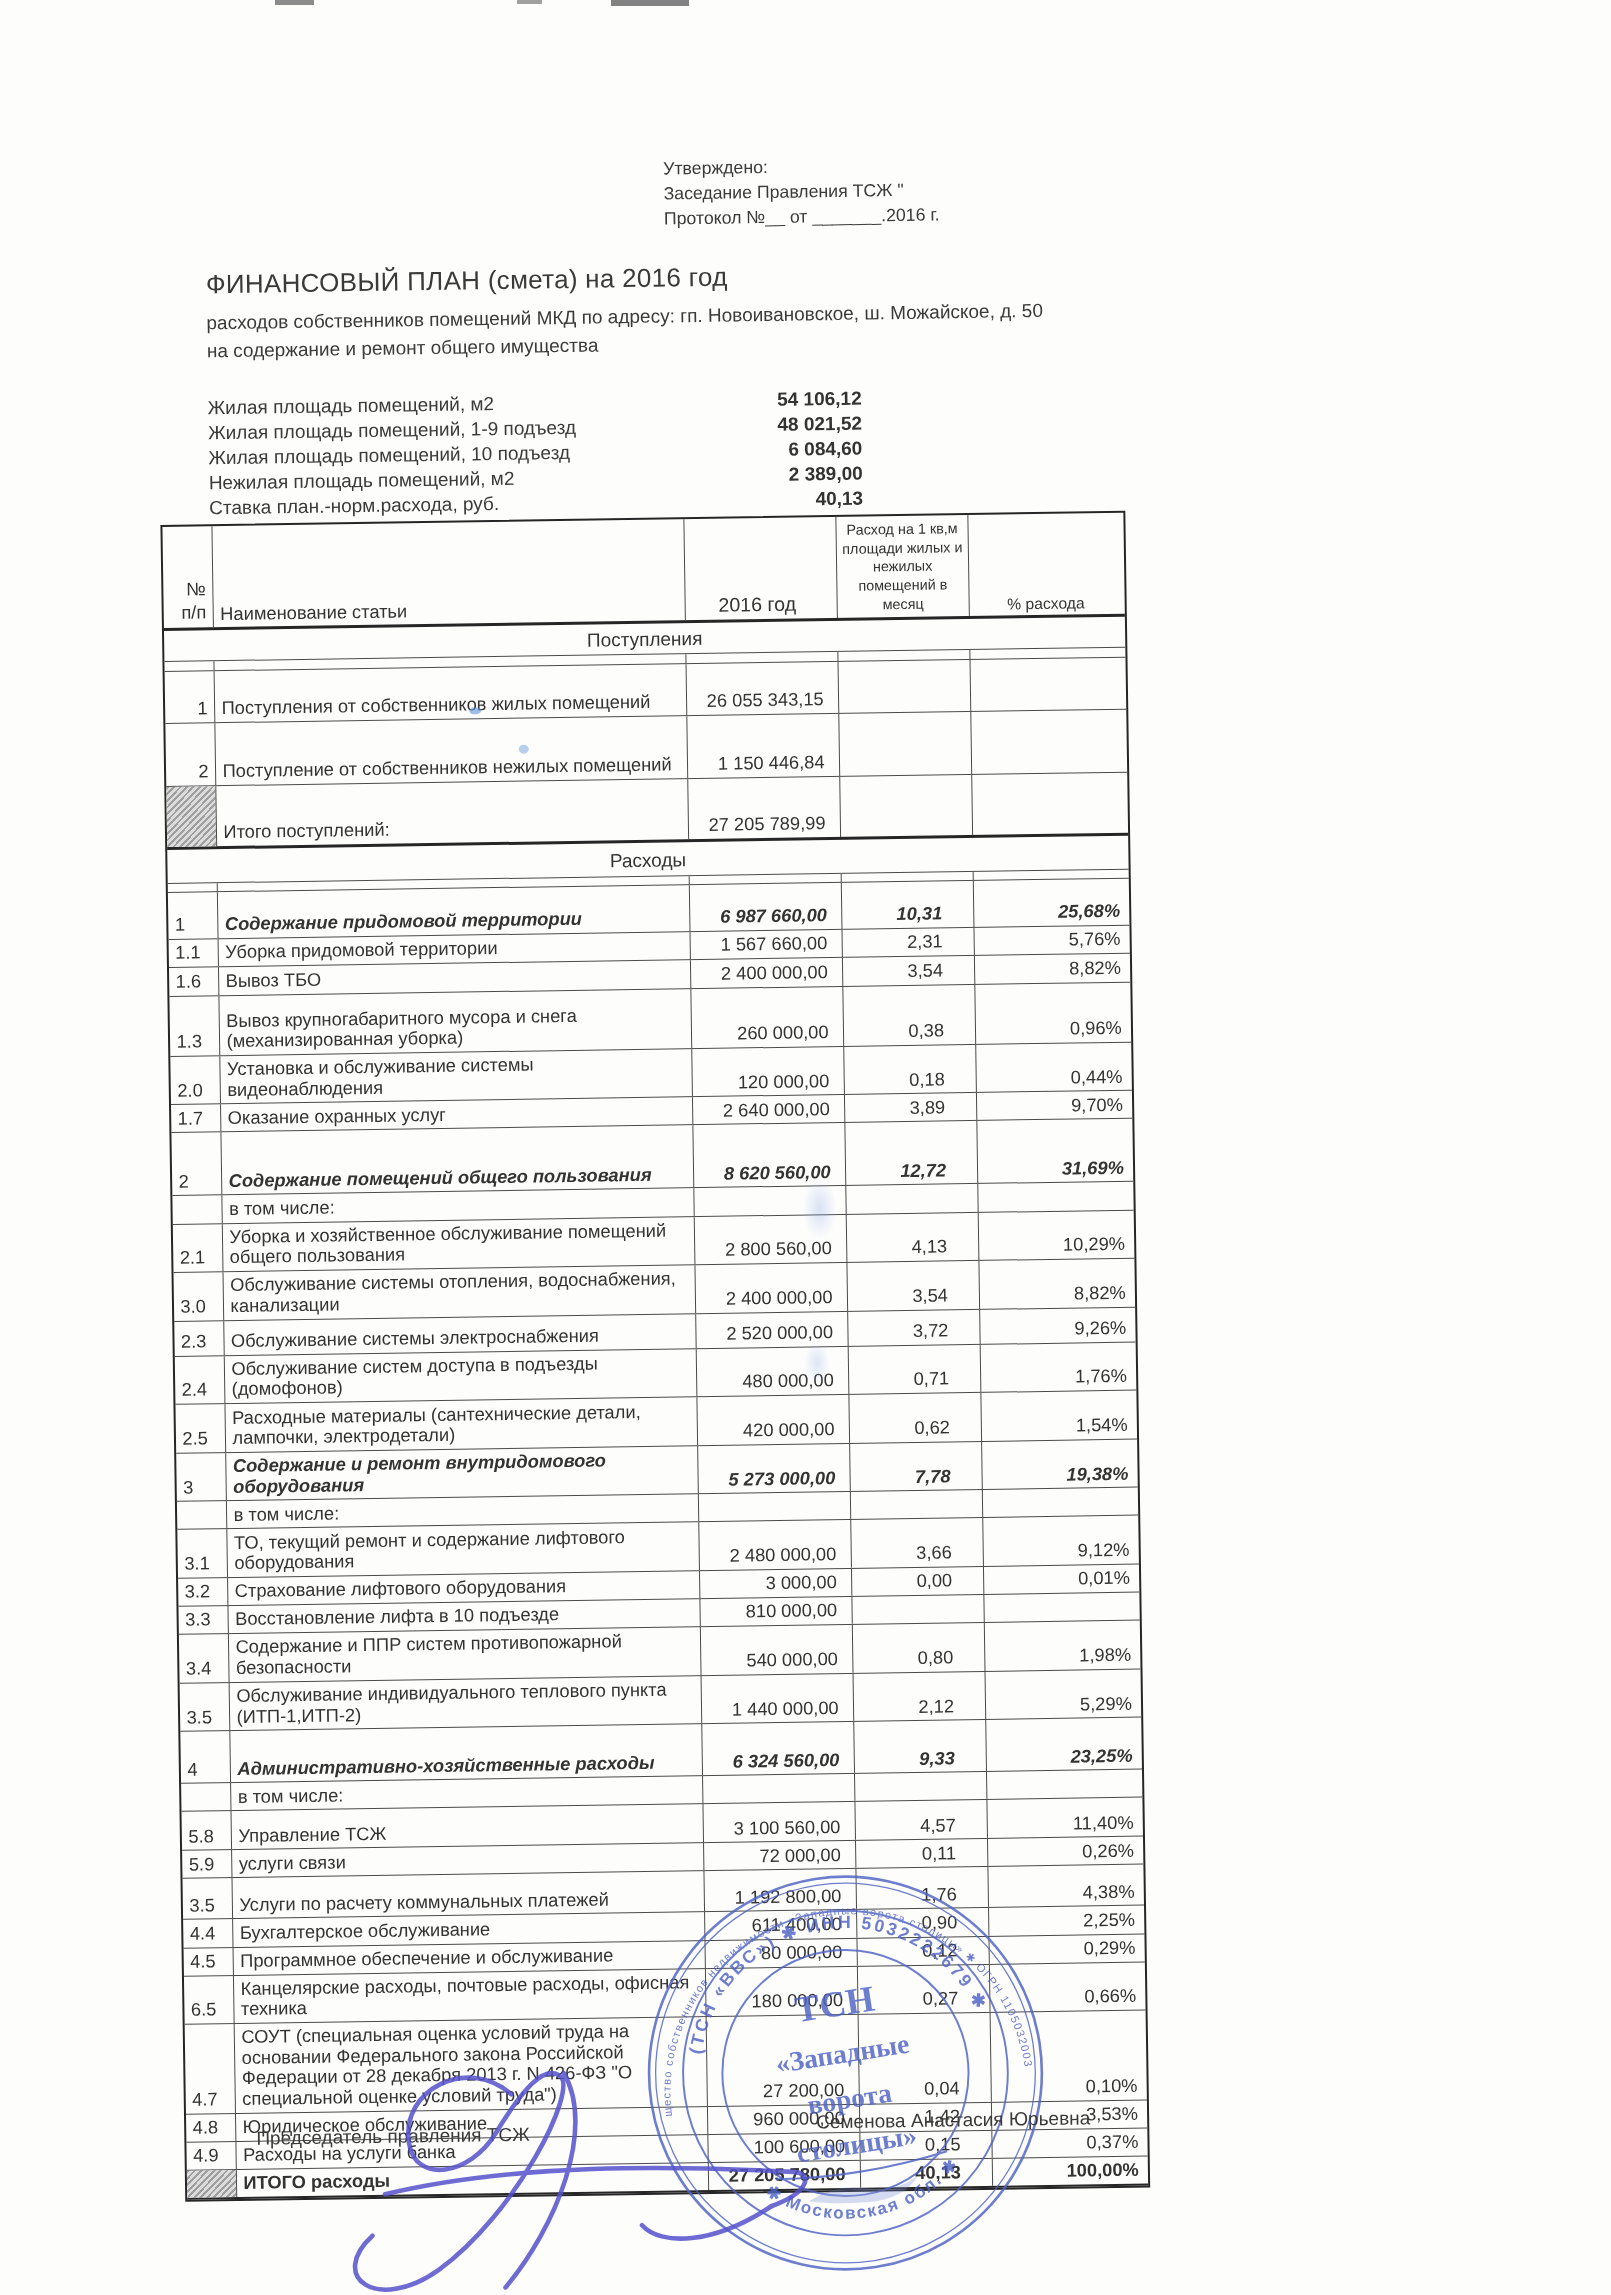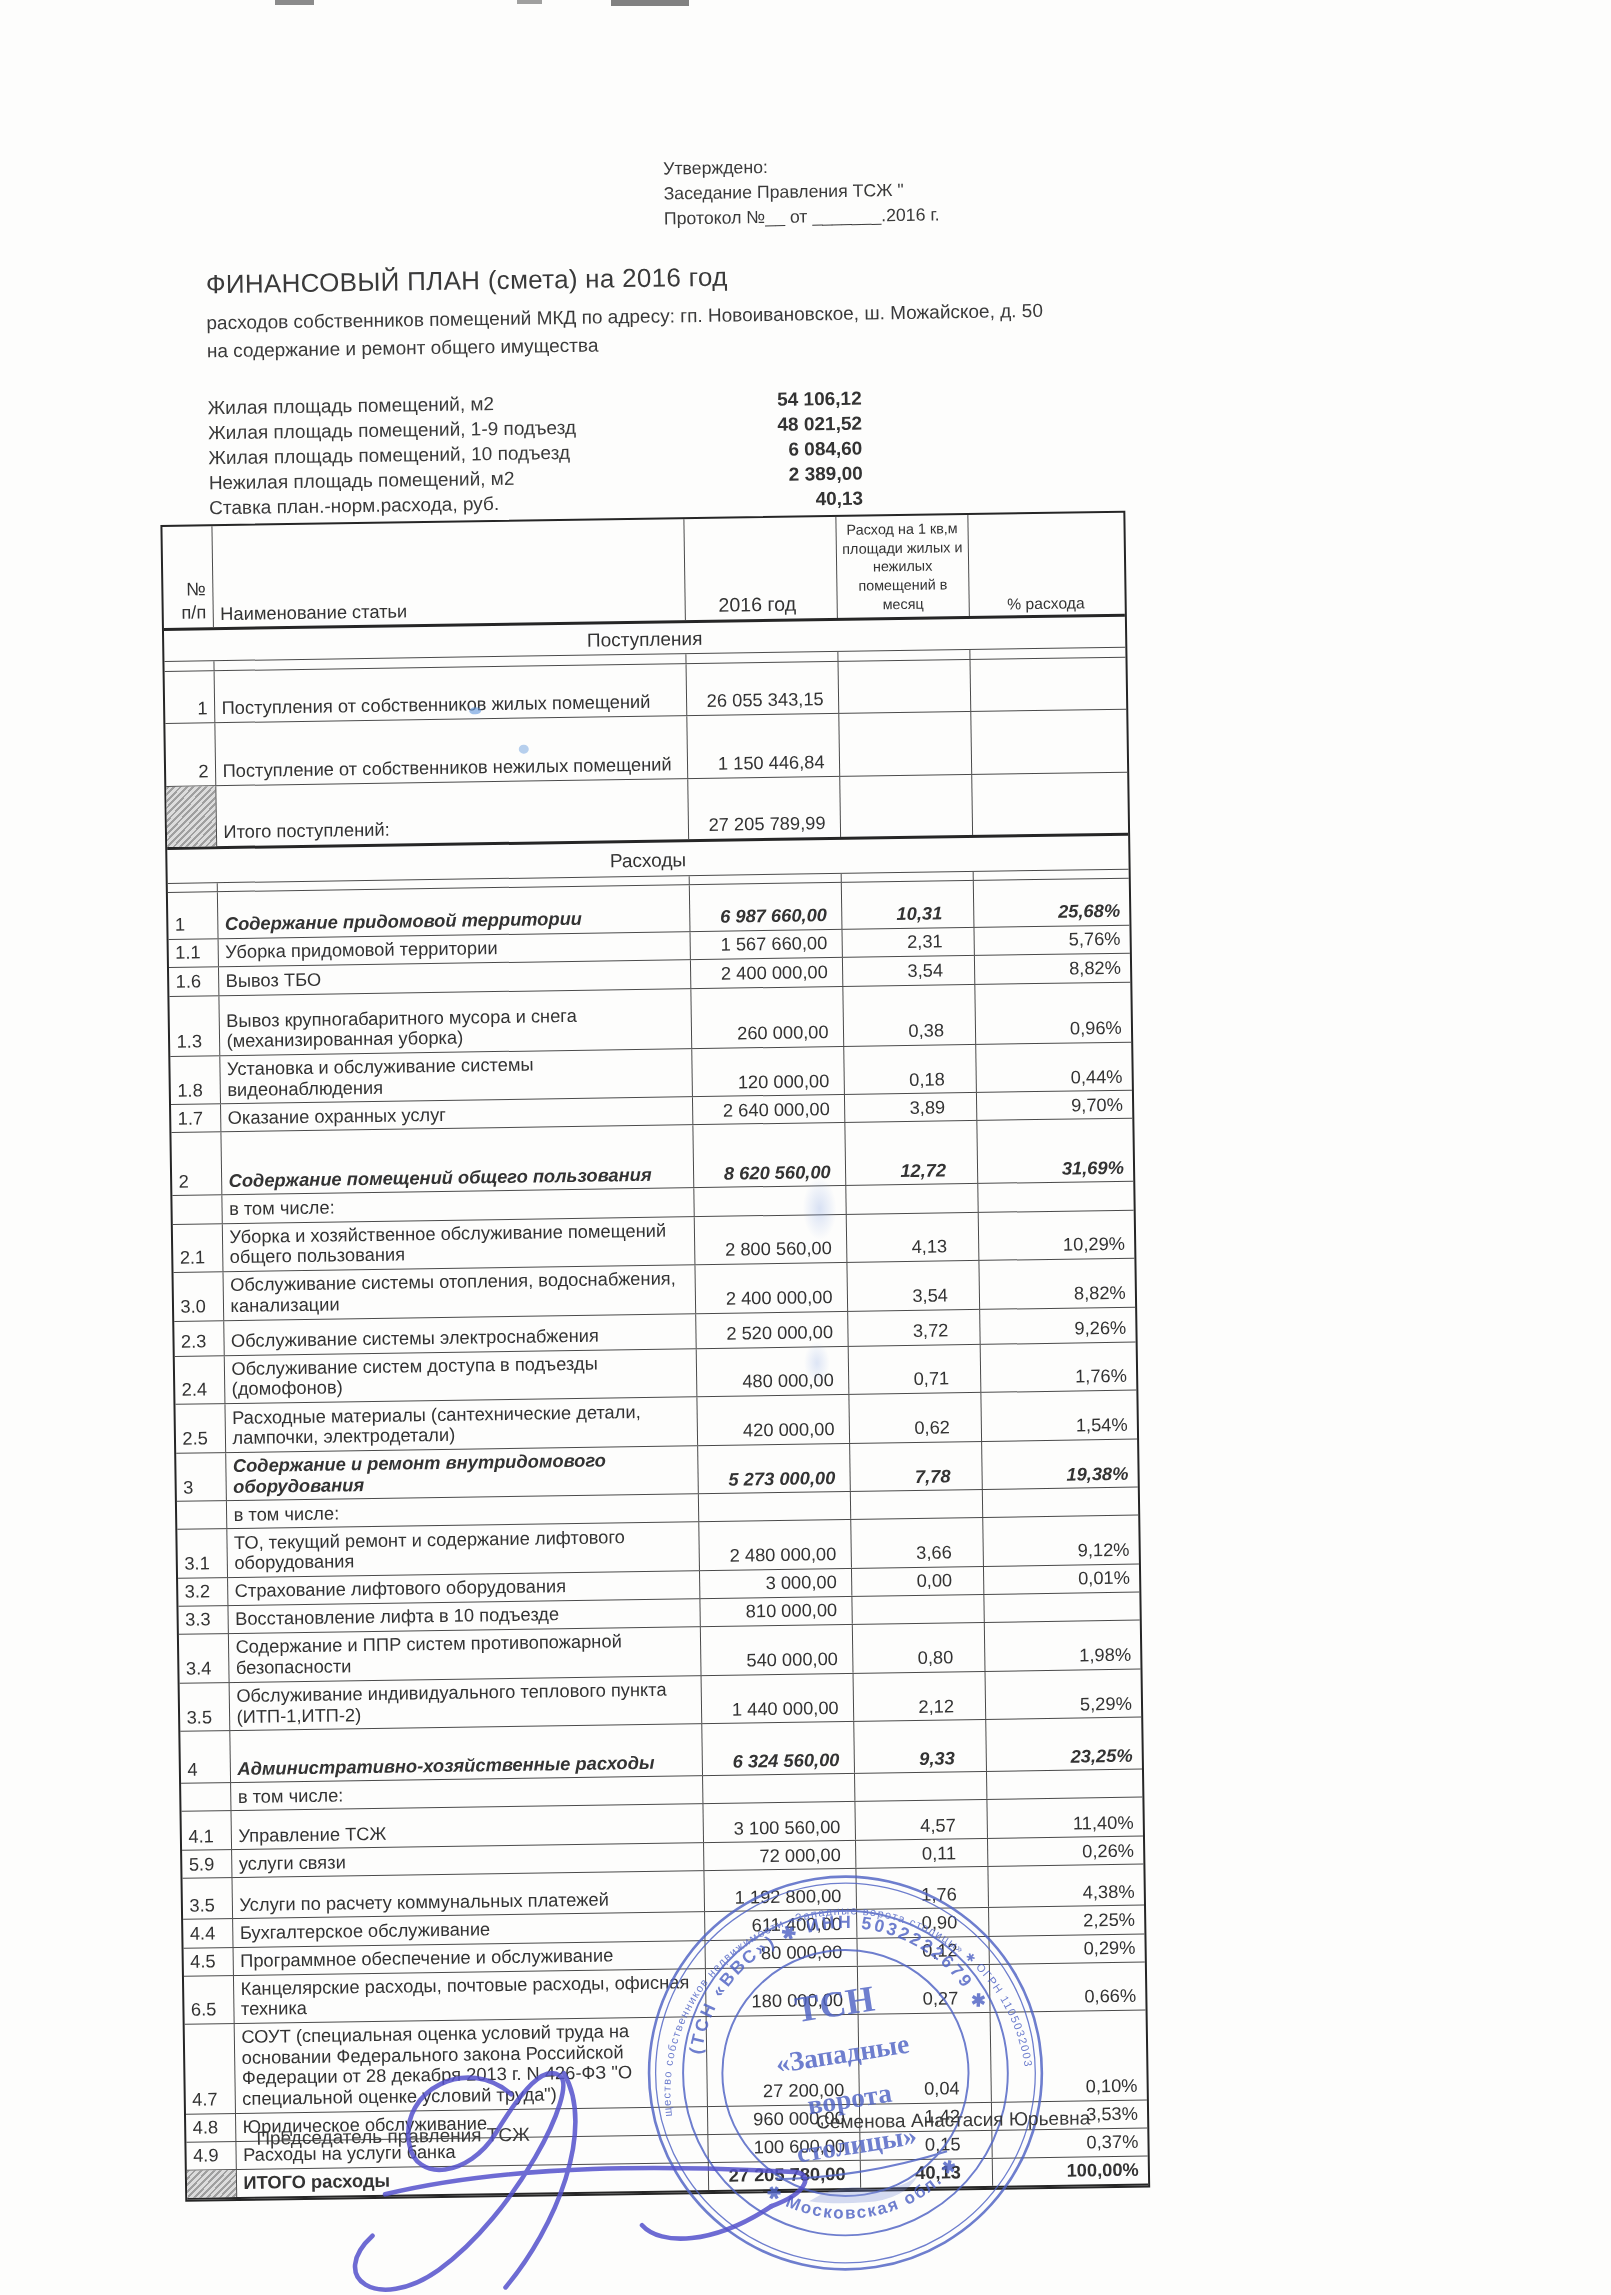--- a/index.html
+++ b/index.html
@@ -194,21 +194,21 @@
           <div class="cell c-pct">8,82%</div>
         </div>
         <div class="row item" style="min-height: 60px;">
           <div class="cell c-num">1.3</div>
           <div class="cell c-name">Вывоз крупногабаритного мусора и снега (механизированная уборка)</div>
           <div class="cell c-year">260 000,00</div>
           <div class="cell c-per">0,38</div>
           <div class="cell c-pct">0,96%</div>
         </div>
         <div class="row item" style="min-height: 34px;">
-          <div class="cell c-num">1.8</div>
+          <div class="cell c-num">2.0</div>
           <div class="cell c-name">Установка и обслуживание системы видеонаблюдения</div>
           <div class="cell c-year">120 000,00</div>
           <div class="cell c-per">0,18</div>
           <div class="cell c-pct">0,44%</div>
         </div>
         <div class="row item" style="min-height: 27.5px;">
           <div class="cell c-num">1.7</div>
           <div class="cell c-name">Оказание охранных услуг</div>
           <div class="cell c-year">2 640 000,00</div>
           <div class="cell c-per">3,89</div>
@@ -320,21 +320,21 @@
           <div class="cell c-pct">23,25%</div>
         </div>
         <div class="row subheader" style="min-height: 22px;">
           <div class="cell c-num"></div>
           <div class="cell c-name">в том числе:</div>
           <div class="cell c-year"></div>
           <div class="cell c-per"></div>
           <div class="cell c-pct"></div>
         </div>
         <div class="row item" style="min-height: 39px;">
-          <div class="cell c-num">4.1</div>
+          <div class="cell c-num">5.8</div>
           <div class="cell c-name">Управление ТСЖ</div>
           <div class="cell c-year">3 100 560,00</div>
           <div class="cell c-per">4,57</div>
           <div class="cell c-pct">11,40%</div>
         </div>
         <div class="row item" style="min-height: 25px;">
           <div class="cell c-num">5.9</div>
           <div class="cell c-name">услуги связи</div>
           <div class="cell c-year">72 000,00</div>
           <div class="cell c-per">0,11</div>

